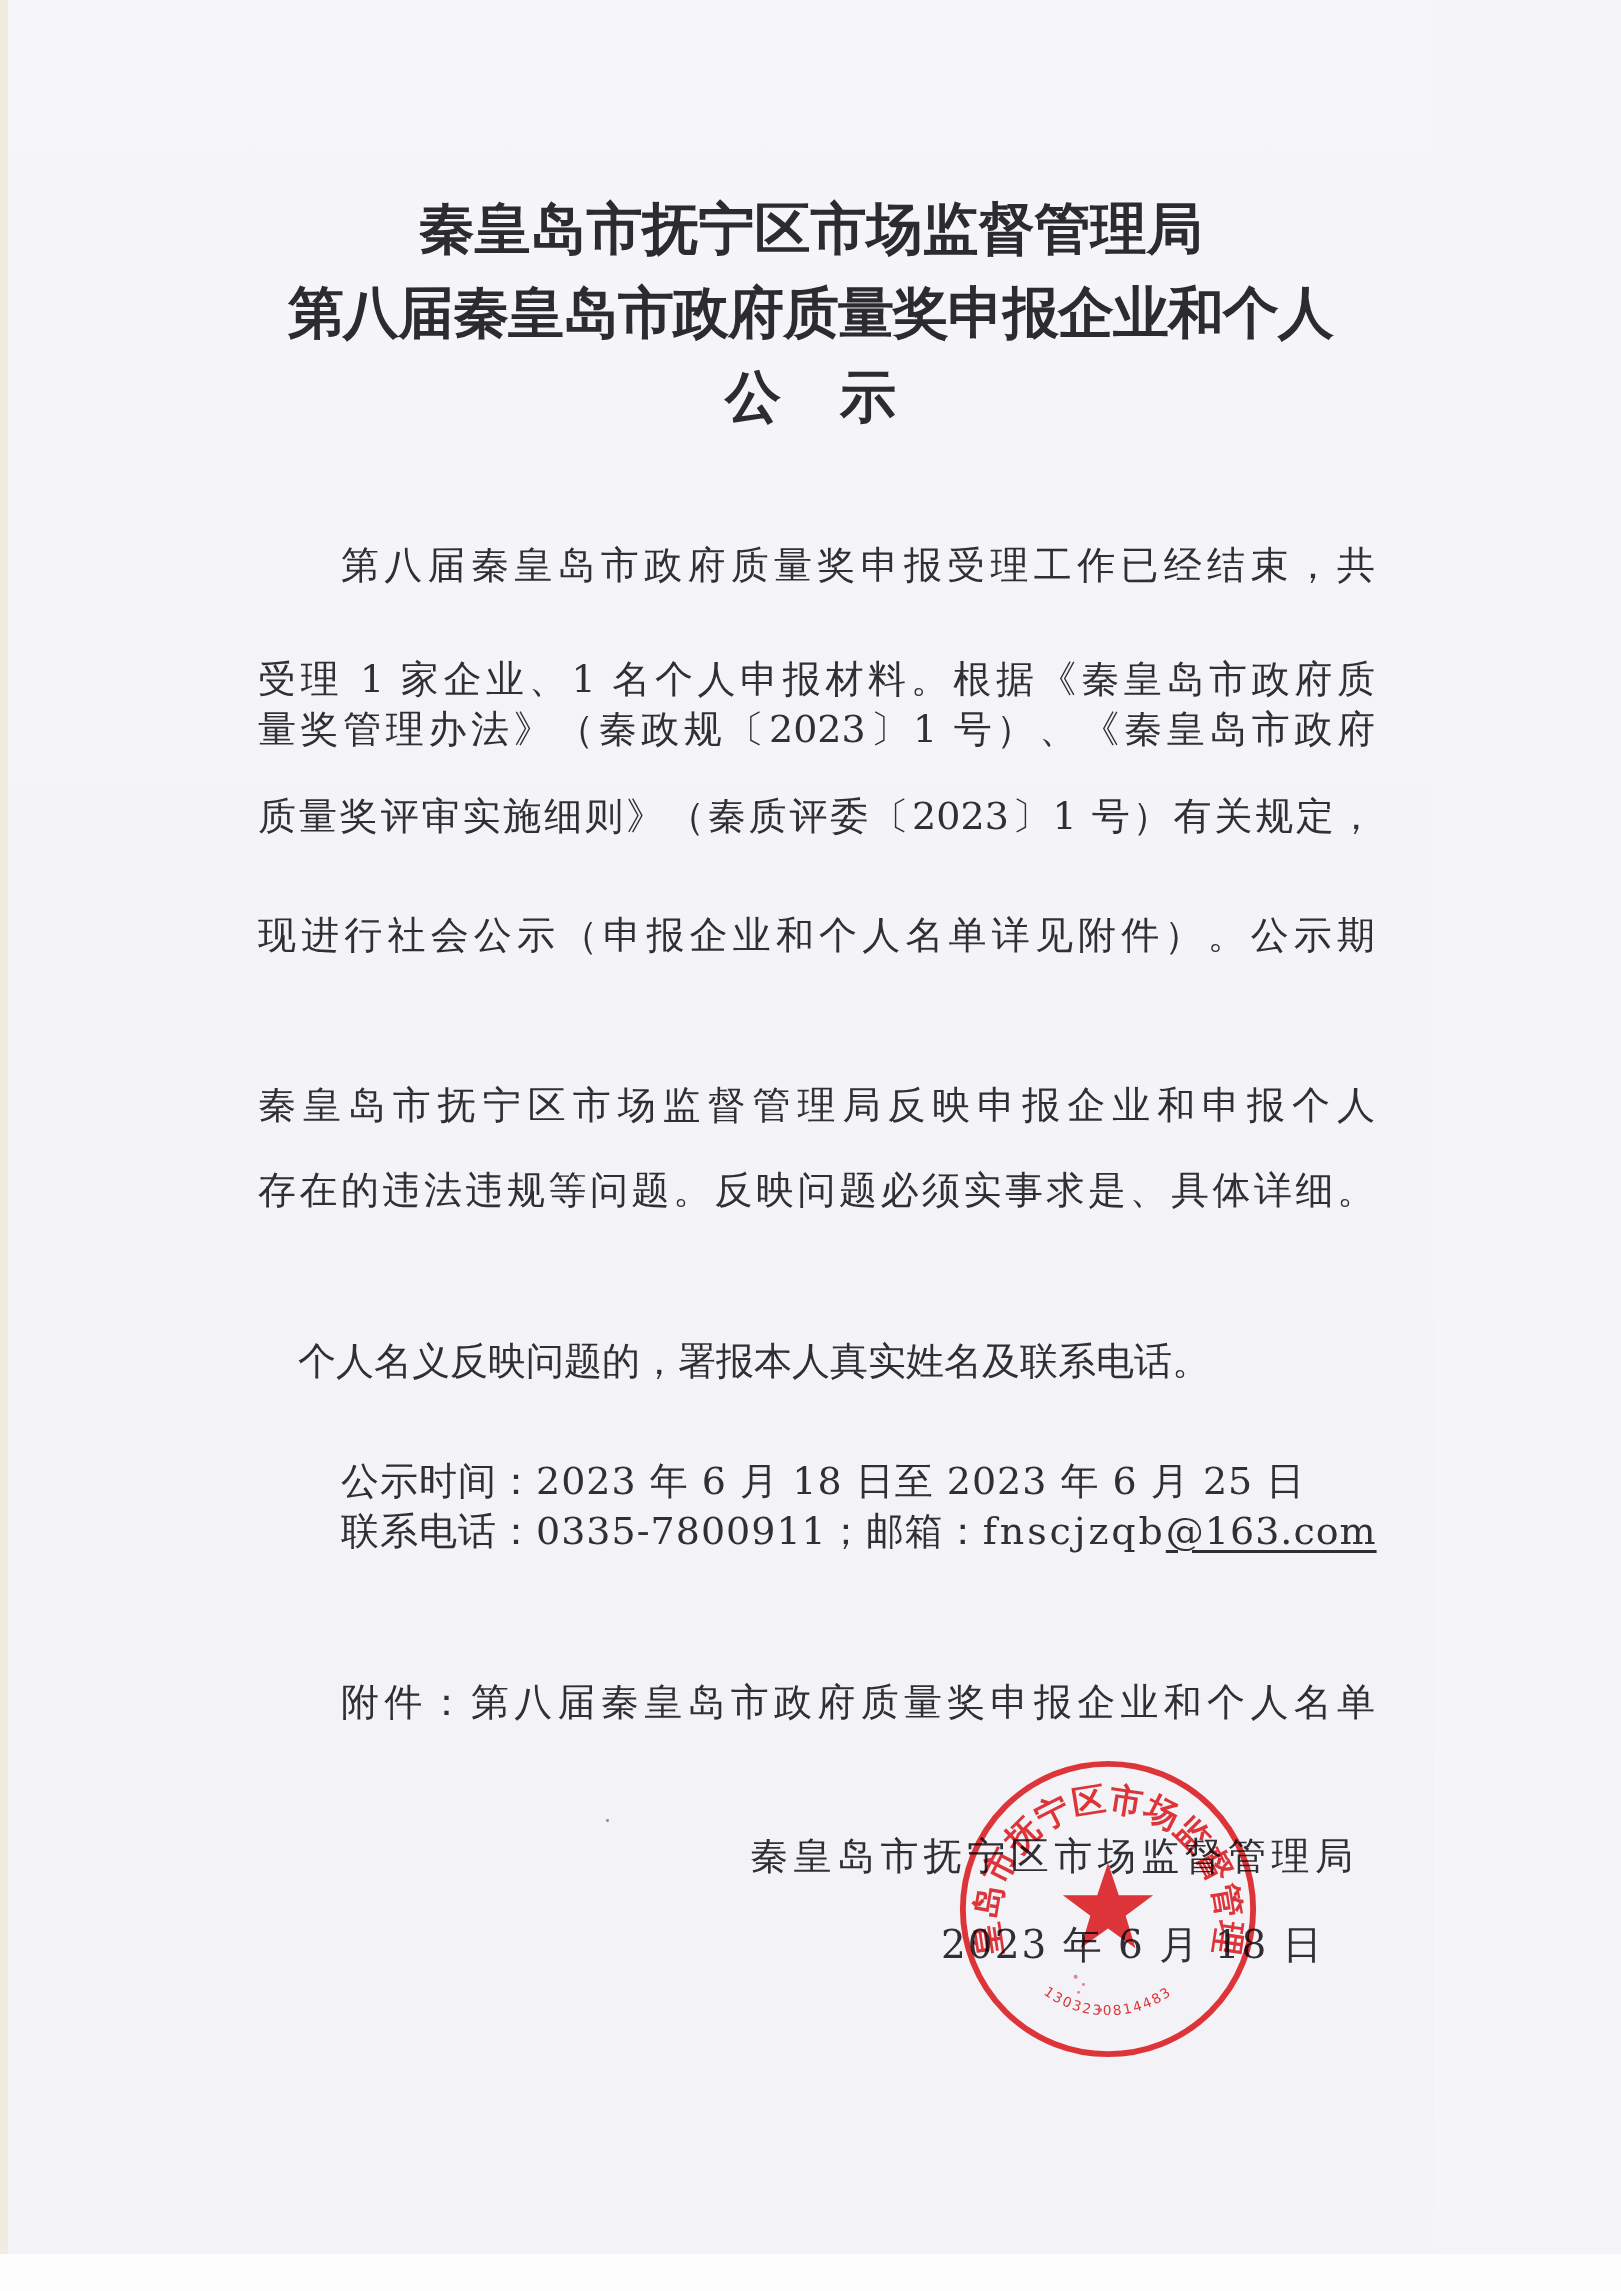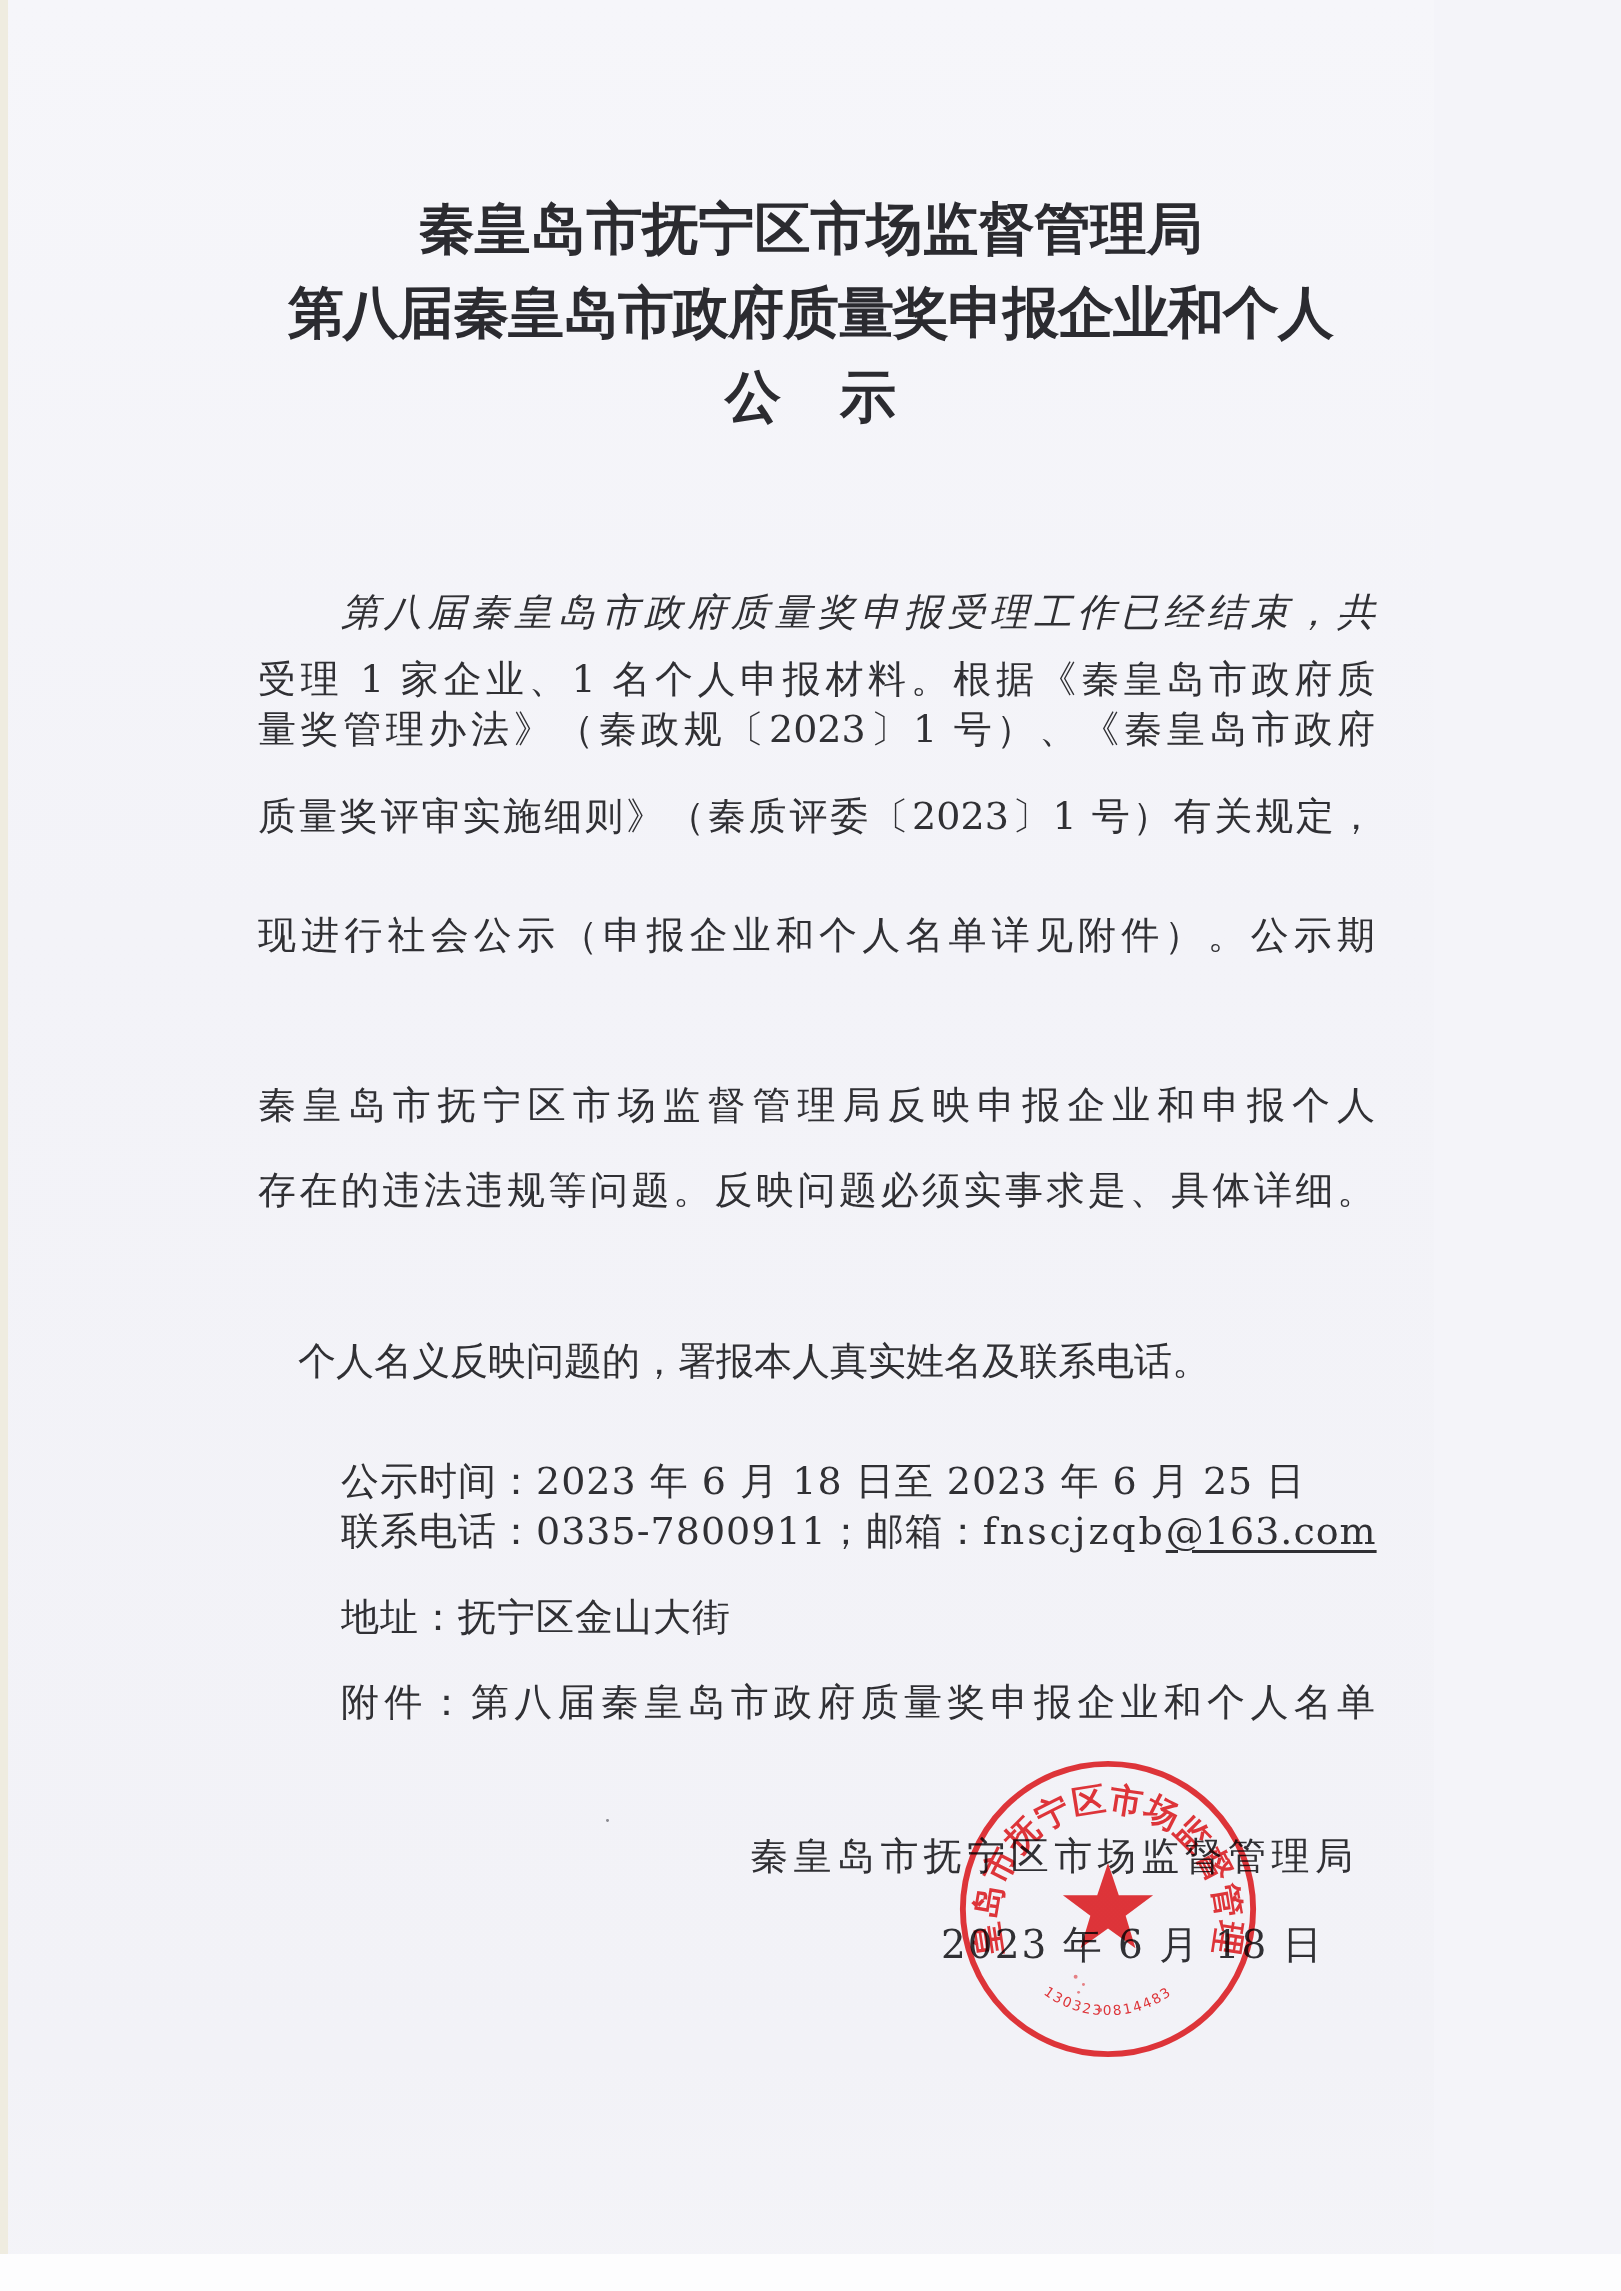--- a/index.html
+++ b/index.html
@@ -147,37 +147,34 @@
 <div class="page">
   <div class="edge-left"></div>
   <div class="edge-bottom"></div>
 
   <div class="title-line t1">秦皇岛市抚宁区市场监督管理局</div>
   <div class="title-line t2">第八届秦皇岛市政府质量奖申报企业和个人</div>
   <div class="title-line t3">
     <span>公</span><span class="gap"></span><span>示</span>
   </div>
 
-  <div class="body-line indent" style="top:589px;font-style:italic;">第八届秦皇岛市政府质量奖申报受理工作已经结束，共</div>
+  <div class="body-line indent" style="top:542px;">第八届秦皇岛市政府质量奖申报受理工作已经结束，共</div>
   <div class="body-line" style="top:656px;">受理 1 家企业、1 名个人申报材料。根据《秦皇岛市政府质</div>
   <div class="body-line" style="top:706px;">量奖管理办法》（秦政规〔2023〕1 号）、《秦皇岛市政府</div>
   <div class="body-line" style="top:793px;">质量奖评审实施细则》（秦质评委〔2023〕1 号）有关规定，</div>
   <div class="body-line" style="top:912px;">现进行社会公示（申报企业和个人名单详见附件）。公示期</div>
   <div class="body-line" style="top:1082px;">秦皇岛市抚宁区市场监督管理局反映申报企业和申报个人</div>
   <div class="body-line" style="top:1167px;">存在的违法违规等问题。反映问题必须实事求是、具体详细。</div>
   <div class="body-line last" style="top:1338px;margin-left:40px;">个人名义反映问题的，署报本人真实姓名及联系电话。</div>
 
   <div class="info-line" style="top:1458px;text-align:center;">
     <span>公示时间：</span><span>2023 年 6 月 18 日至 2023 年 6 月 25 日</span>
   </div>
   <div class="info-line" style="top:1508px;">
     <span>联系电话：</span><span>0335-7800911；</span><span>邮箱：</span><span style="letter-spacing:2.9px;">fnscjzqb</span><span class="underlined">@163.com</span>
-  </div>
-  <div class="info-line" style="top:1594px;">
-    <span>地址：</span><span>抚宁区金山大街</span>
   </div>
   <div class="attach-line" style="top:1679px;">
     <span>附件：</span><span>第八届秦皇岛市政府质量奖申报企业和个人名单</span>
   </div>
 
   <div class="sign-org">秦皇岛市抚宁区市场监督管理局</div>
   <div class="sign-date">2023 年 6 月 18 日</div>
 
   <div class="stamp">
     <svg viewBox="0 0 310 310" xmlns="http://www.w3.org/2000/svg">

